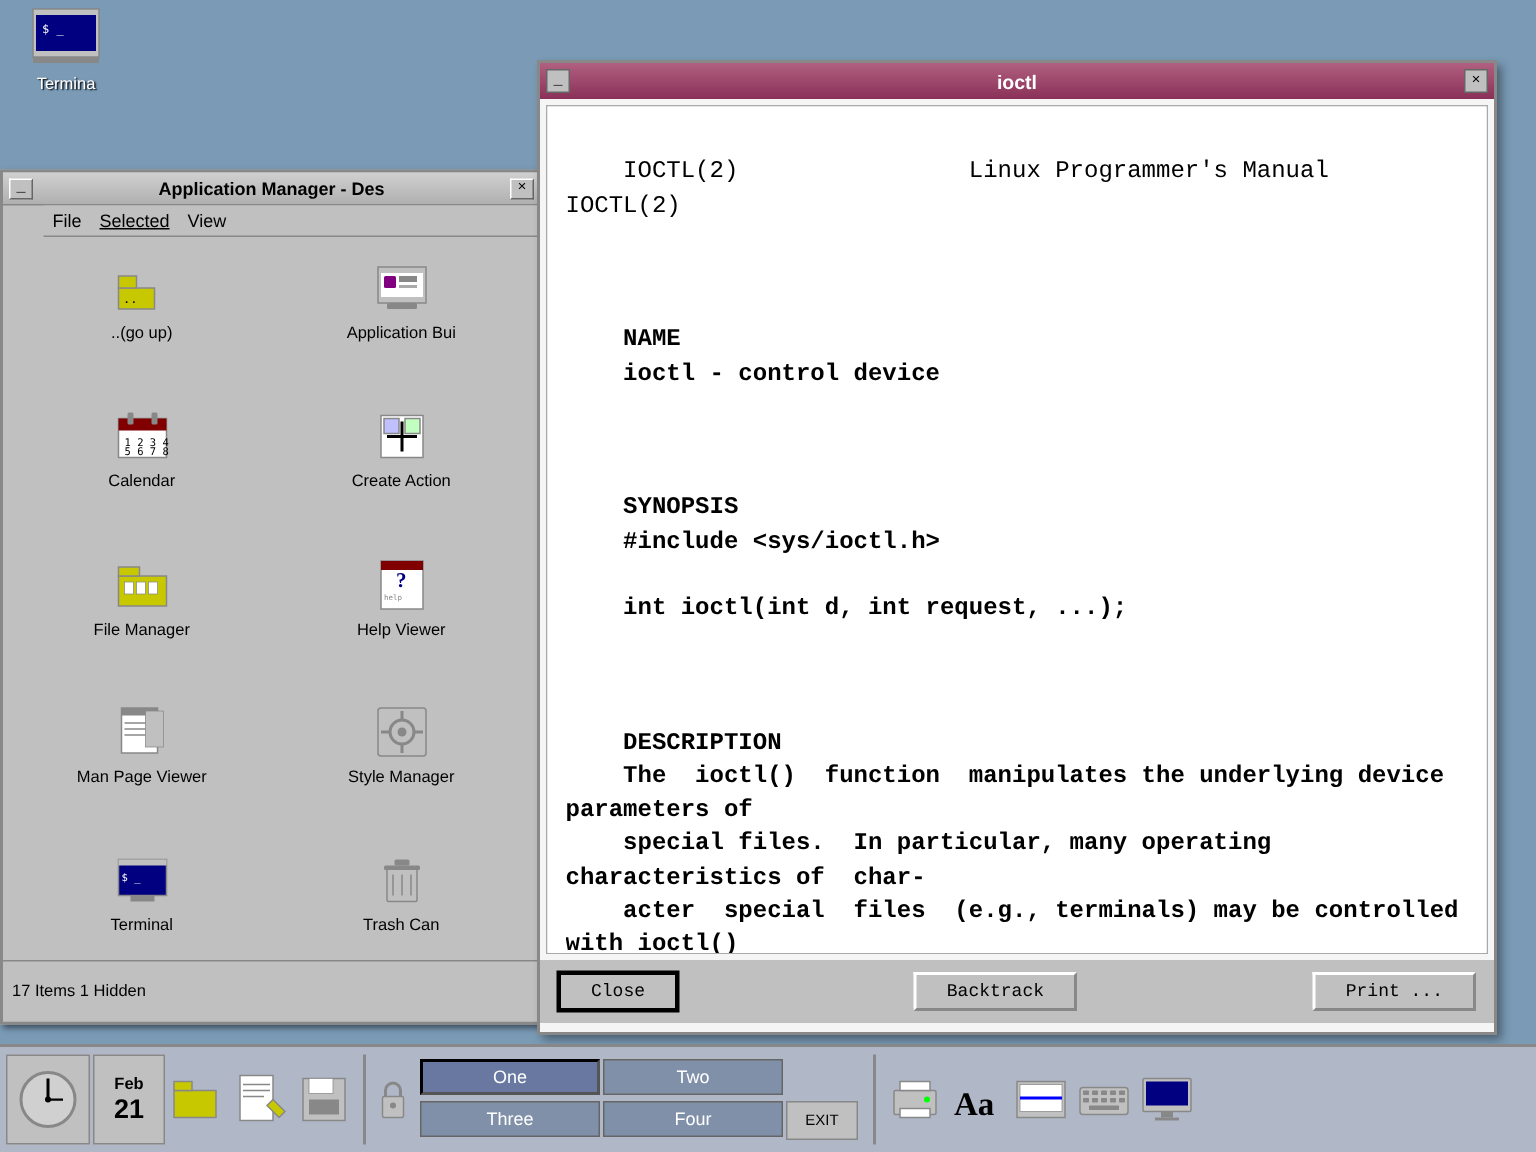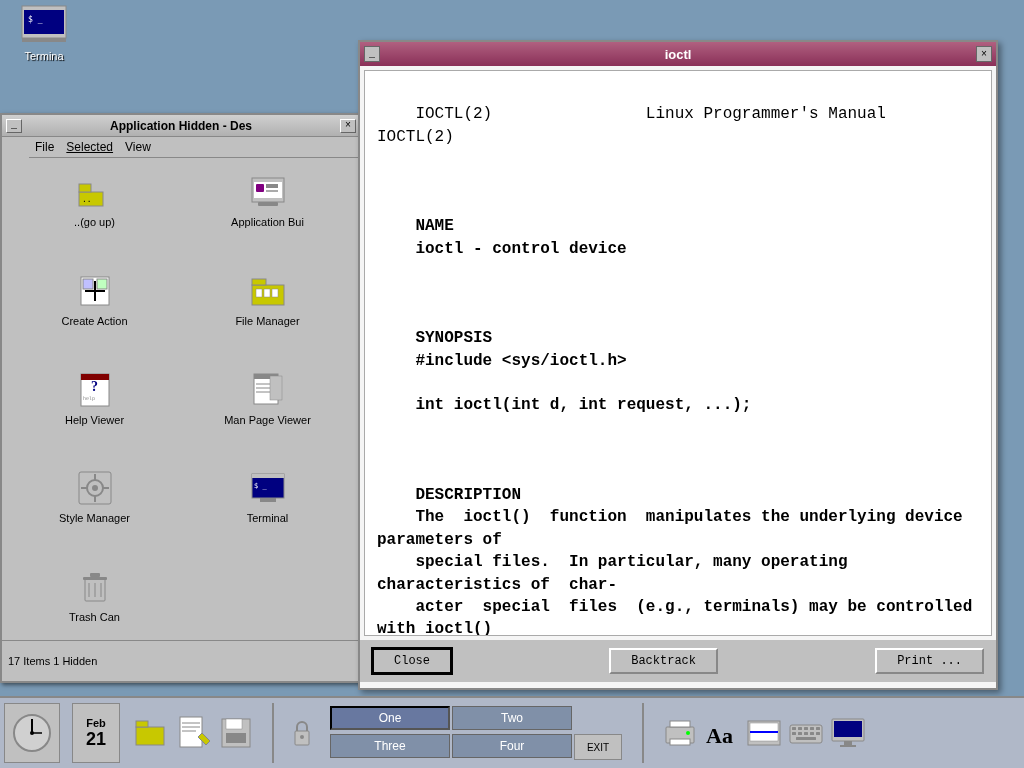--- a/index.html
+++ b/index.html
@@ -216,21 +216,21 @@
       height: 72px;
       background: #b0b8c8;
       border-top: 2px solid #888;
       display: flex;
       align-items: center;
       padding: 2px 4px;
     }
     .taskbar-left {
       display: flex;
       align-items: center;
-      gap: 12px;
+      gap: 2px;
     }
     .taskbar-clock {
       width: 56px;
       height: 60px;
       background: #c0c0c0;
       border: 1px solid #888;
       display: flex;
       align-items: center;
       justify-content: center;
       font-size: 22px;
@@ -334,21 +334,21 @@
       <text x="8" y="18" fill="#fff" font-size="8" font-family="monospace">$ _</text>
       <rect x="2" y="34" width="44" height="4" fill="#888"></rect>
     </svg>
   </div>
   <span class="icon-label">Termina</span>
 </div>
 
 <div class="app-manager">
   <div class="title-bar">
     <div class="win-btn">_</div>
-    <span class="title-text">Application Hidden - Des</span>
+    <span class="title-text">Application Manager - Des</span>
     <div class="win-btn">×</div>
   </div>
   <div class="menu-bar">
     <span>File</span>
     <span style="text-decoration:underline">Selected</span>
     <span>View</span>
   </div>
   <div class="app-grid">
 
     <div class="app-item">
@@ -369,20 +369,33 @@
           <rect x="4" y="8" width="28" height="16" fill="#fff"></rect>
           <rect x="6" y="10" width="8" height="8" fill="#800080" rx="1"></rect>
           <rect x="16" y="10" width="12" height="4" fill="#888"></rect>
           <rect x="16" y="16" width="12" height="2" fill="#aaa"></rect>
           <rect x="8" y="28" width="20" height="4" fill="#888" rx="1"></rect>
         </svg>
       </div>
       <span>Application Bui</span>
     </div>
 
+    <div class="app-item">
+      <div class="app-icon">
+        <svg width="36" height="36" viewBox="0 0 36 36">
+          <rect x="2" y="6" width="32" height="26" fill="#fff" stroke="#888" stroke-width="1"></rect>
+          <rect x="2" y="6" width="32" height="8" fill="#800000"></rect>
+          <rect x="8" y="2" width="4" height="8" fill="#888" rx="1"></rect>
+          <rect x="24" y="2" width="4" height="8" fill="#888" rx="1"></rect>
+          <text x="6" y="24" fill="#000" font-size="7" font-family="monospace">1 2 3 4</text>
+          <text x="6" y="30" fill="#000" font-size="7" font-family="monospace">5 6 7 8</text>
+        </svg>
+      </div>
+      <span>Calendar</span>
+    </div>
 
     <div class="app-item">
       <div class="app-icon">
         <svg width="36" height="36" viewBox="0 0 36 36">
           <rect x="4" y="4" width="28" height="28" fill="#fff" stroke="#888" stroke-width="1"></rect>
           <line x1="18" y1="8" x2="18" y2="28" stroke="#000" stroke-width="2"></line>
           <line x1="8" y1="18" x2="28" y2="18" stroke="#000" stroke-width="2"></line>
           <rect x="6" y="6" width="10" height="10" fill="#c0c0ff" stroke="#888" stroke-width="1"></rect>
           <rect x="20" y="6" width="10" height="10" fill="#c0ffc0" stroke="#888" stroke-width="1"></rect>
         </svg>

